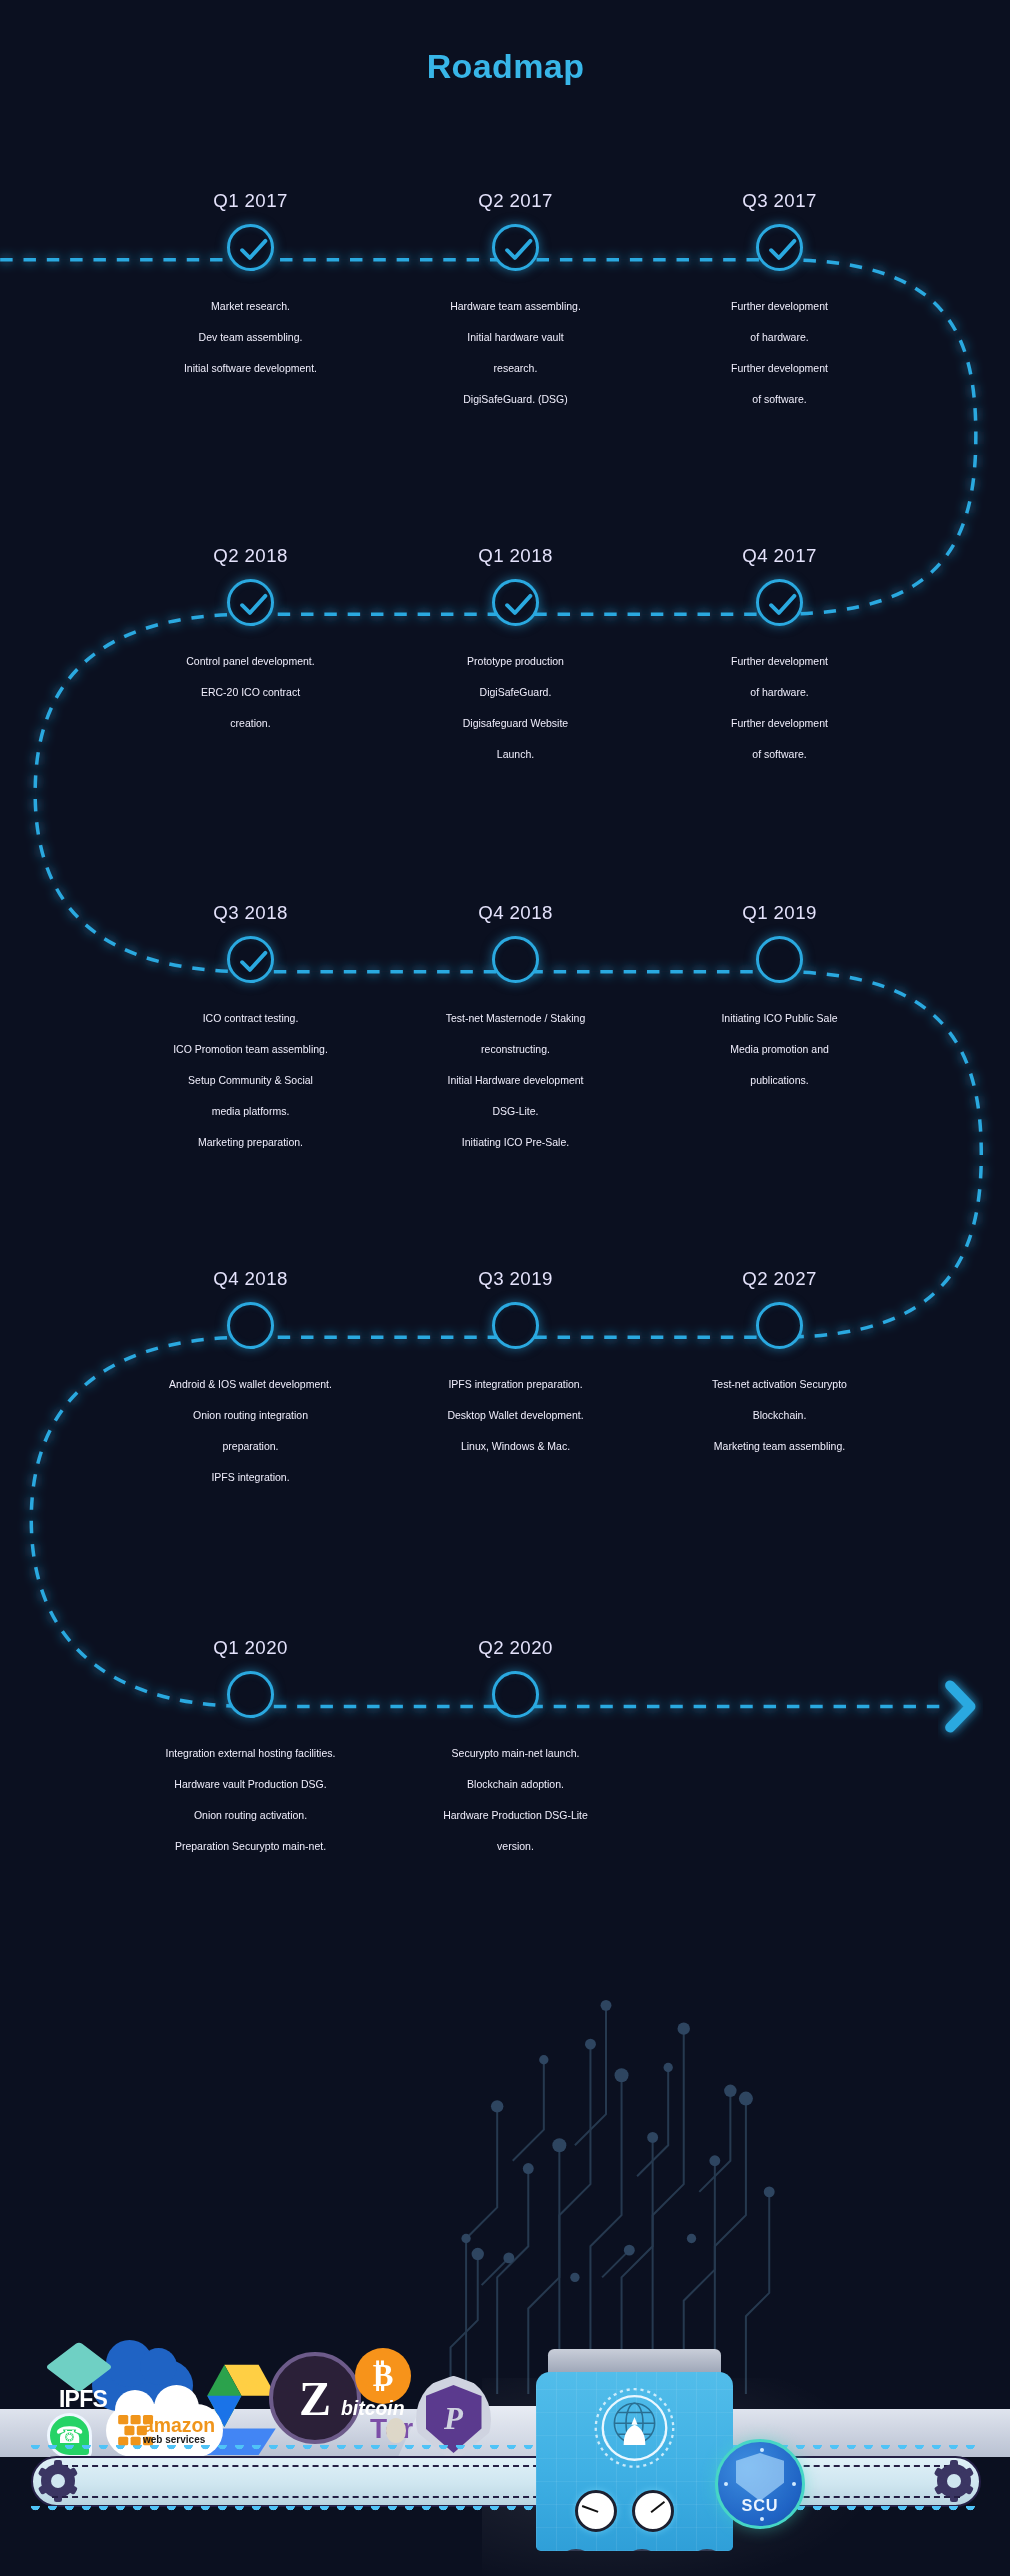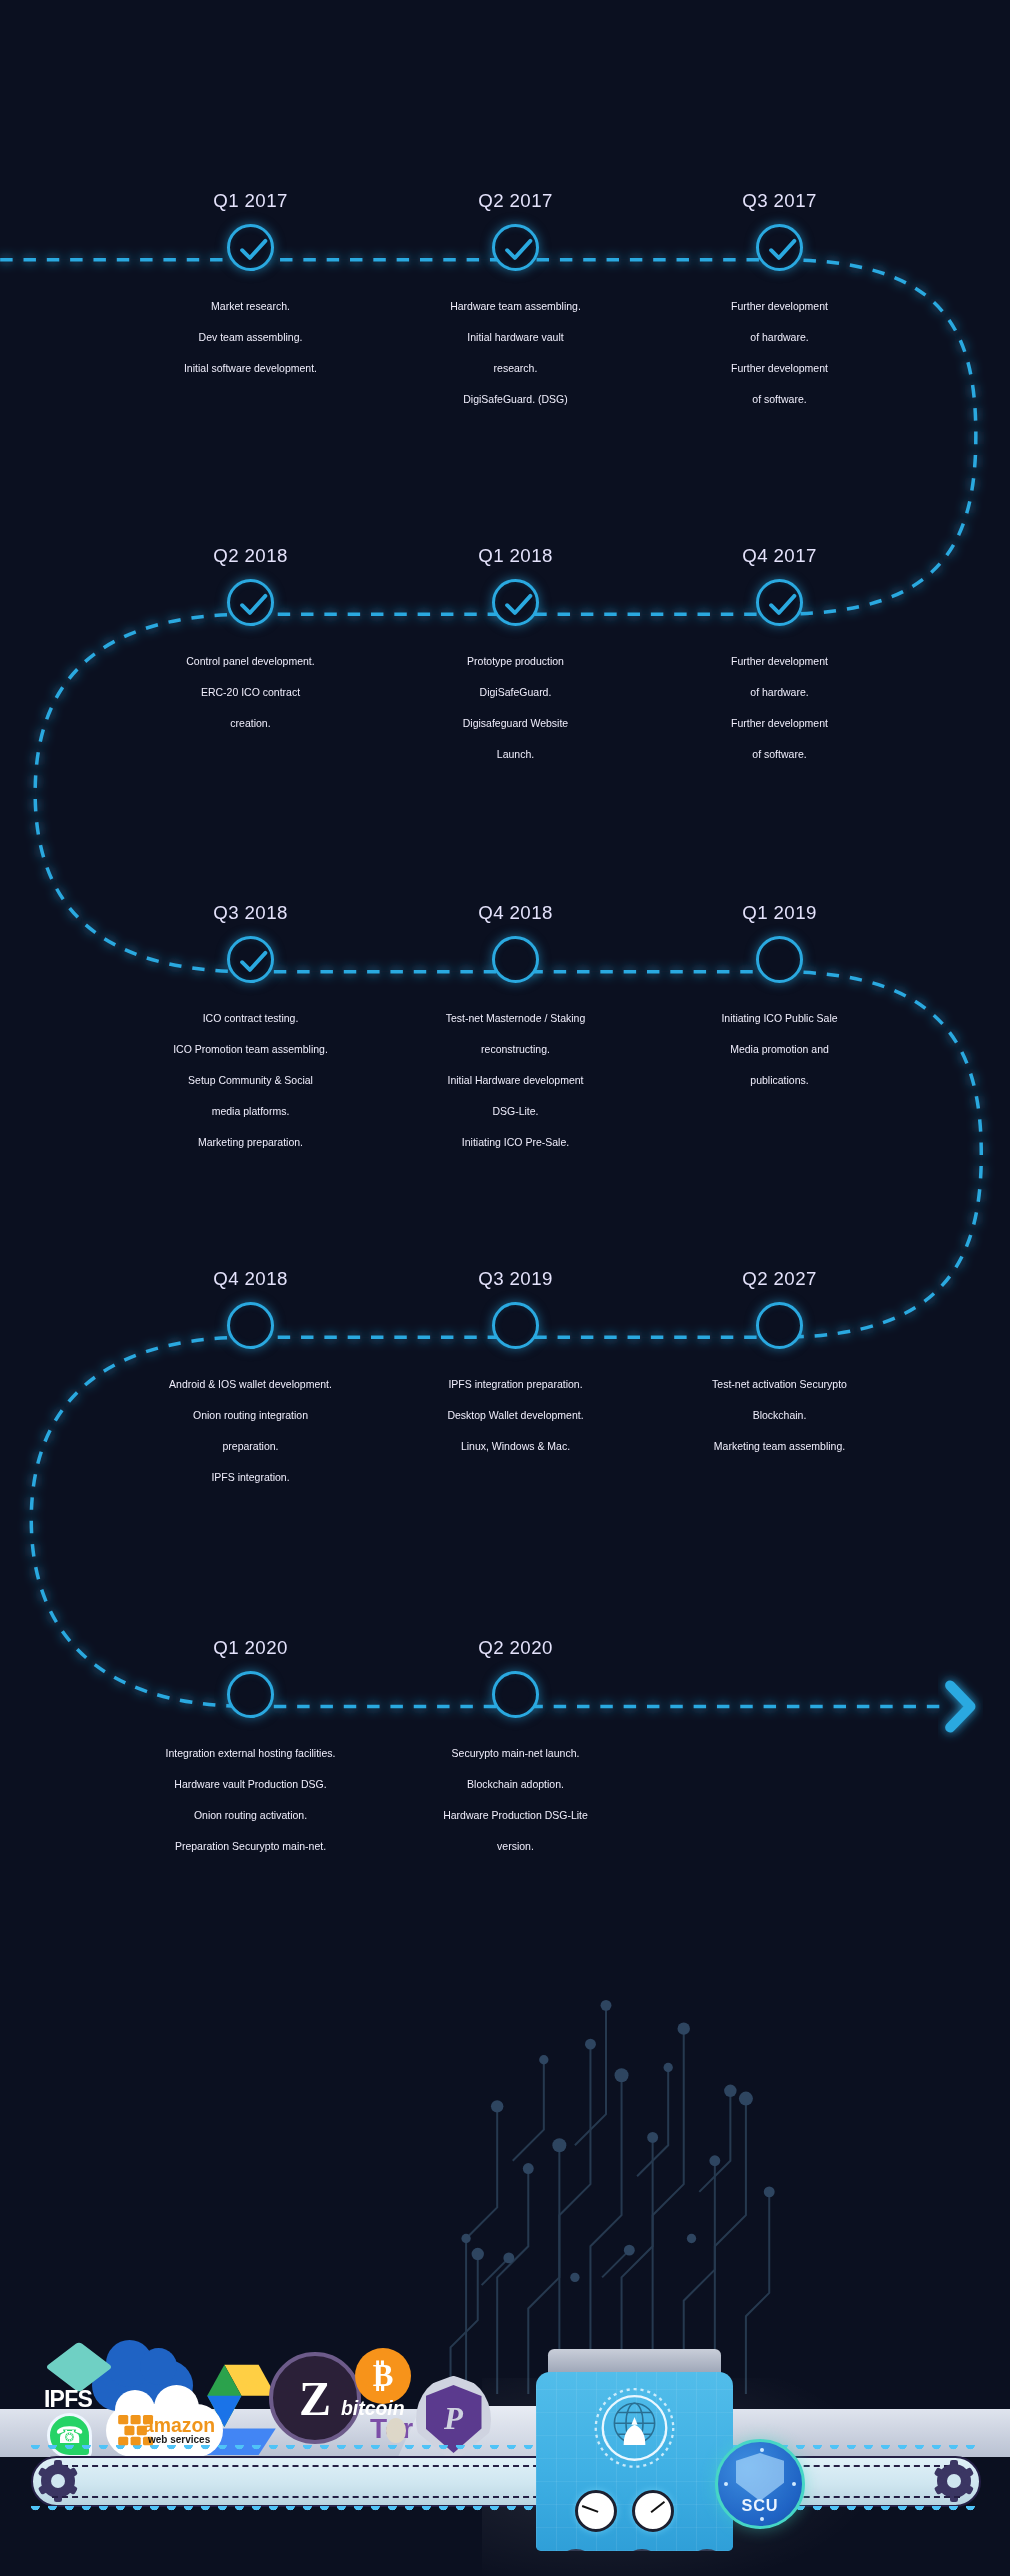--- a/index.html
+++ b/index.html
@@ -146,45 +146,46 @@
   .logos{position:absolute; left:44px; top:434px; width:482px; height:117px;}
   .lg{position:absolute; border-radius:50%;}
   .wa{left:3.1px; top:67px; width:45px; height:45px; background:#25d366; border:3.1px solid #eef6ff; border-radius:50% 50% 6.2px 50%; display:flex;align-items:center;justify-content:center;}
   .wa span{color:#fff; font-size:23px;}
   .cloud-blue{left:48px; top:14px; width:101px; height:51px; background:#1f63c4; border-radius:31px;}
   .cloud-blue:before{content:""; position:absolute; left:14px; top:-20px; width:47px; height:47px; background:#1f63c4; border-radius:50%;}
   .cloud-blue:after{content:""; position:absolute; left:48px; top:-12.4px; width:37px; height:37px; background:#1f63c4; border-radius:50%;}
   .aws{left:62px; top:58px; width:117px; height:53px; background:#fff; border-radius:28px; display:flex; align-items:center; justify-content:flex-end; padding-right:7.8px;}
   .aws:before{content:""; position:absolute; left:9.3px; top:-14px; width:40px; height:40px; background:#fff; border-radius:50%;}
   .aws:after{content:""; position:absolute; left:48px; top:-18.7px; width:45px; height:45px; background:#fff; border-radius:50%;}
-  .aws .txt{position:relative; z-index:3; text-align:center; line-height:1.02;margin-left:26px;}
+  .aws .txt{position:relative; z-index:3; text-align:left; line-height:1.02;margin-left:26px;}
   .aws .txt .a1{color:#f0951b; font-size:19.4px; font-weight:bold;}
   .aws .txt .a2{color:#1b1b1b; font-size:10px; font-weight:bold;}
   .aws .cubes{position:absolute; left:12.4px; top:11px; z-index:3;}
   .gdrive{left:146px; top:14px; width:103px; height:95px;}
   .zcash{left:225px; top:6.2px; width:92px; height:92px; background:#2b2038; border:4.7px solid #6d5b8a; border-radius:50%; display:flex;align-items:center;justify-content:center;}
   .zcash span{color:#fff; font-size:48px; font-weight:bold; font-family:"Liberation Serif", serif;}
   .ipfs{left:194px; top:45px; width:81px; height:75px;}
   .ipfs .cube{position:absolute; left:14px; top:0; width:42px; height:42px; background:#6fd0c4; transform:rotate(45deg) skew(-8deg,-8deg); border-radius:3.9px;}
-  .ipfs .lab{position:absolute; left:0; top:40px; color:#fff; font-size:23px; font-weight:bold; letter-spacing:-0.8px;}
+  .ipfs .lab{position:absolute; left:15px; top:40px; color:#fff; font-size:23px; font-weight:bold; letter-spacing:-0.8px;}
   .btc{left:311px; top:1.6px; width:56px; height:56px; background:#f7931a; border-radius:50%; display:flex; align-items:center; justify-content:center;}
   .btc span{color:#fff; font-size:31px; font-weight:bold; font-family:"Liberation Serif", serif;}
   .btclabel{position:absolute; left:297px; top:51px; color:#fff; font-size:19.4px; font-weight:bold; font-style:italic;}
   .sia{position:absolute; left:264px; top:75px; color:#2ad29a; font-size:25px; font-weight:bold; letter-spacing:-0.8px;margin-top:32px;}
   .tor{position:absolute; left:326px; top:67px; color:#7c4fa8; font-size:28px; font-weight:bold;}
   .tor .onion{position:absolute; left:16.3px; top:4.7px; width:20px; height:25px; background:#ddd7c8; border-radius:50% 50% 48% 48%;}
   .pivx{left:372px; top:29.5px; width:75px; height:87px; background:#cfd3e0; clip-path:polygon(50% 0%,100% 16%,100% 64%,50% 100%,0% 64%,0% 16%); display:flex; align-items:center; justify-content:center;}
   .pivx i{width:56px; height:68px; background:#5b3a8e; clip-path:polygon(50% 0%,100% 16%,100% 64%,50% 100%,0% 64%,0% 16%); display:flex;align-items:center;justify-content:center;}
   .pivx i b{color:#cfd3e0; font-size:31px; font-family:"Liberation Serif", serif;}
 </style>
 </head>
 <body>
 
 <div class="stage">
 
+  <div class="title">Roadmap</div>
 
   <svg class="tl-svg" viewBox="0 0 1300 2480">
     <defs>
       <filter id="gl" x="-60%" y="-60%" width="220%" height="220%">
         <feGaussianBlur stdDeviation="7" result="b"></feGaussianBlur>
         <feMerge>
             <feMergeNode in="b"></feMergeNode>
             <feMergeNode in="SourceGraphic"></feMergeNode>
           </feMerge>
       </filter>

